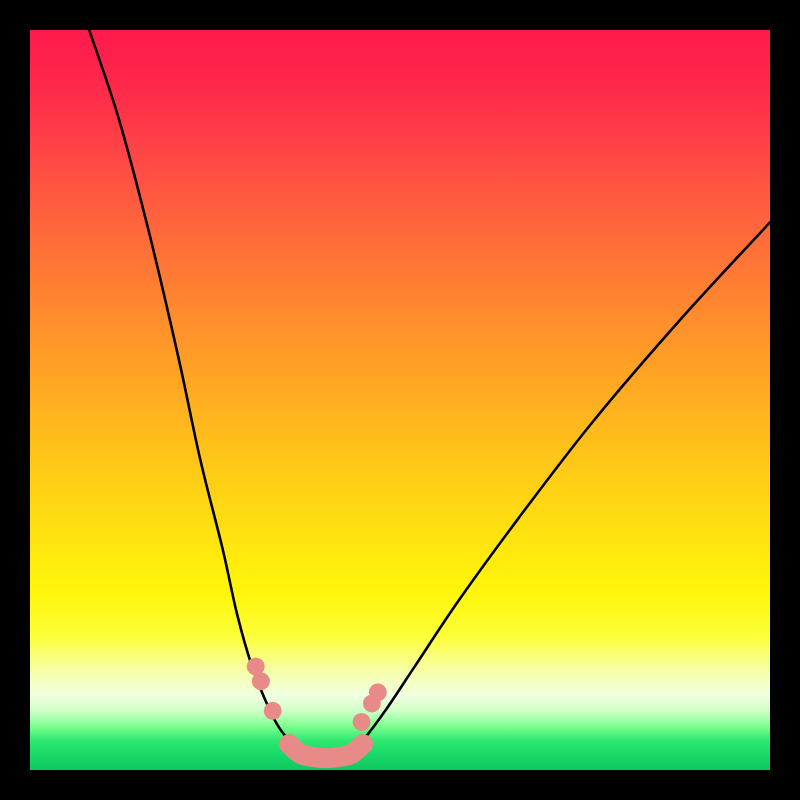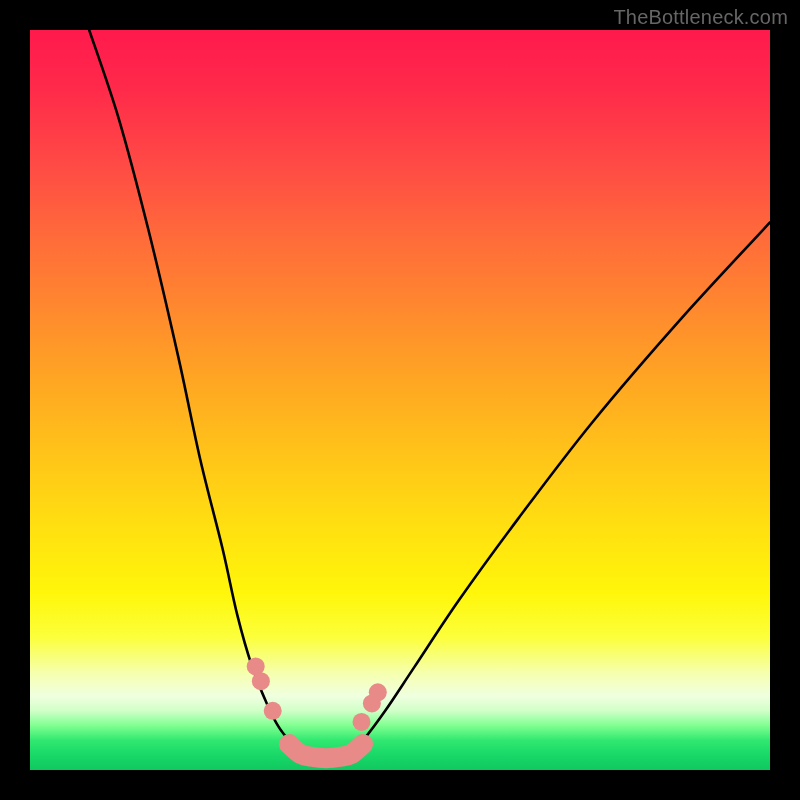--- a/index.html
+++ b/index.html
@@ -63,21 +63,20 @@
     font-size: 20px;
     font-weight: 500;
     color: #666;
     letter-spacing: 0.2px;
   }
 </style>
 </head>
 <body>
 <div class="outer">
 
-  <div class="watermark">TheBottleneck.com</div>
 
   <div class="plot">
     <div class="gradient"></div>
     <svg class="svg-layer" viewBox="0 0 740 740" preserveAspectRatio="none">
       <path id="main-curve" fill="none" stroke="#000" stroke-width="2.6" stroke-linecap="round" d="M 59.20 0.00 C 64.13 14.80, 78.93 55.50, 88.80 88.80 C 98.67 122.10, 108.53 160.33, 118.40 199.80 C 128.27 239.27, 139.37 287.37, 148.00 325.60 C 156.63 363.83, 162.80 397.13, 170.20 429.20 C 177.60 461.27, 186.23 492.10, 192.40 518.00 C 198.57 543.90, 202.27 564.87, 207.20 584.60 C 212.13 604.33, 217.07 621.60, 222.00 636.40 C 226.93 651.20, 232.48 663.53, 236.80 673.40 C 241.12 683.27, 244.20 689.43, 247.90 695.60 C 251.60 701.77, 255.30 706.08, 259.00 710.40 C 262.70 714.72, 266.40 719.03, 270.10 721.50 C 273.80 723.97, 276.88 724.34, 281.20 725.20 C 285.52 726.06, 291.07 726.68, 296.00 726.68 C 300.93 726.68, 306.48 726.06, 310.80 725.20 C 315.12 724.34, 318.20 723.97, 321.90 721.50 C 325.60 719.03, 327.45 717.18, 333.00 710.40 C 338.55 703.62, 346.57 693.13, 355.20 680.80 C 363.83 668.47, 372.47 654.90, 384.80 636.40 C 397.13 617.90, 411.93 594.47, 429.20 569.80 C 446.47 545.13, 466.20 518.00, 488.40 488.40 C 510.60 458.80, 535.27 425.50, 562.40 392.20 C 589.53 358.90, 621.60 321.90, 651.20 288.60 C 680.80 255.30, 725.20 208.43, 740.00 192.40"></path>
       <path id="bottom-band" fill="none" stroke="#e88a88" stroke-width="20" stroke-linecap="round" stroke-linejoin="round" d="M 259.00 714.10 C 260.85 715.70, 266.40 721.62, 270.10 723.72 C 273.80 725.82, 276.88 725.94, 281.20 726.68 C 285.52 727.42, 291.07 728.16, 296.00 728.16 C 300.93 728.16, 306.48 727.42, 310.80 726.68 C 315.12 725.94, 318.20 725.82, 321.90 723.72 C 325.60 721.62, 331.15 715.70, 333.00 714.10"></path>
       <g id="markers-left-g">
           <circle cx="225.70" cy="636.40" r="9" fill="#e88a88"></circle>
           <circle cx="230.88" cy="651.20" r="9" fill="#e88a88"></circle>
           <circle cx="242.72" cy="680.80" r="9" fill="#e88a88"></circle>

